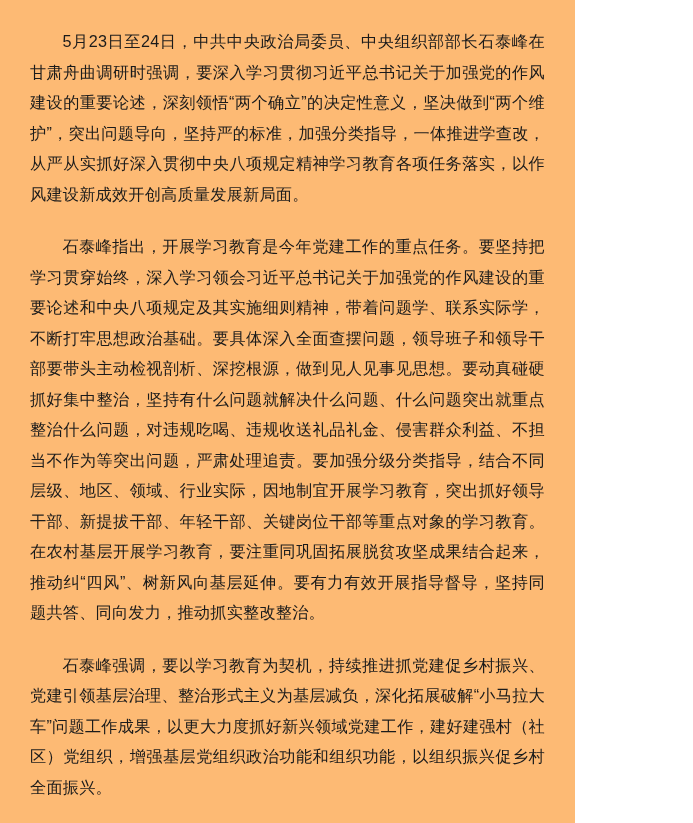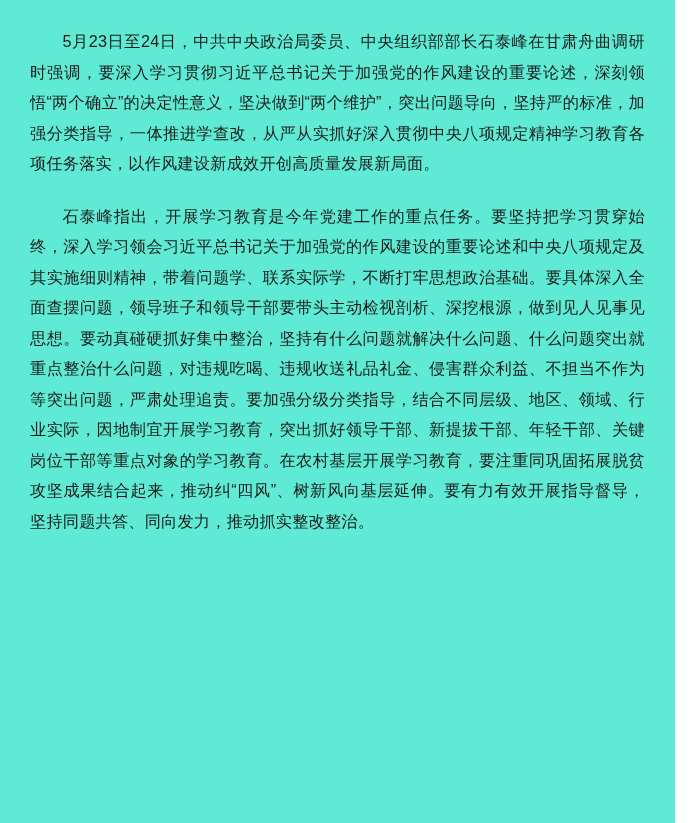--- a/index.html
+++ b/index.html
@@ -6,25 +6,25 @@
     margin: 0;
     padding: 0;
     background: #ffffff;
   }
   body {
     width: 693px;
     height: 823px;
     font-family: "Liberation Sans", "DejaVu Sans", sans-serif;
   }
   .page {
-    width: 675px;
+    width: 575px;
     height: 823px;
     box-sizing: border-box;
     padding: 26px 30px 4px 30px;
-    background: #5eead4;
+    background: #fdba74;
     overflow: hidden;
   }
   .para {
     font-size: 16.2px;
     line-height: 30.5px;
     color: #1b1b1b;
     text-align: justify;
     text-justify: inter-ideograph;
     text-indent: 2em;
     margin: 0 0 22px 0;
@@ -34,13 +34,14 @@
   .para:last-child {
     margin-bottom: 0;
   }
 </style>
 </head>
 <body>
 
 <div class="page">
   <p class="para">5月23日至24日，中共中央政治局委员、中央组织部部长石泰峰在甘肃舟曲调研时强调，要深入学习贯彻习近平总书记关于加强党的作风建设的重要论述，深刻领悟“两个确立”的决定性意义，坚决做到“两个维护”，突出问题导向，坚持严的标准，加强分类指导，一体推进学查改，从严从实抓好深入贯彻中央八项规定精神学习教育各项任务落实，以作风建设新成效开创高质量发展新局面。</p>
   <p class="para">石泰峰指出，开展学习教育是今年党建工作的重点任务。要坚持把学习贯穿始终，深入学习领会习近平总书记关于加强党的作风建设的重要论述和中央八项规定及其实施细则精神，带着问题学、联系实际学，不断打牢思想政治基础。要具体深入全面查摆问题，领导班子和领导干部要带头主动检视剖析、深挖根源，做到见人见事见思想。要动真碰硬抓好集中整治，坚持有什么问题就解决什么问题、什么问题突出就重点整治什么问题，对违规吃喝、违规收送礼品礼金、侵害群众利益、不担当不作为等突出问题，严肃处理追责。要加强分级分类指导，结合不同层级、地区、领域、行业实际，因地制宜开展学习教育，突出抓好领导干部、新提拔干部、年轻干部、关键岗位干部等重点对象的学习教育。在农村基层开展学习教育，要注重同巩固拓展脱贫攻坚成果结合起来，推动纠“四风”、树新风向基层延伸。要有力有效开展指导督导，坚持同题共答、同向发力，推动抓实整改整治。</p>
+  <p class="para">石泰峰强调，要以学习教育为契机，持续推进抓党建促乡村振兴、党建引领基层治理、整治形式主义为基层减负，深化拓展破解“小马拉大车”问题工作成果，以更大力度抓好新兴领域党建工作，建好建强村（社区）党组织，增强基层党组织政治功能和组织功能，以组织振兴促乡村全面振兴。</p>
 </div>
 
 </body></html>

